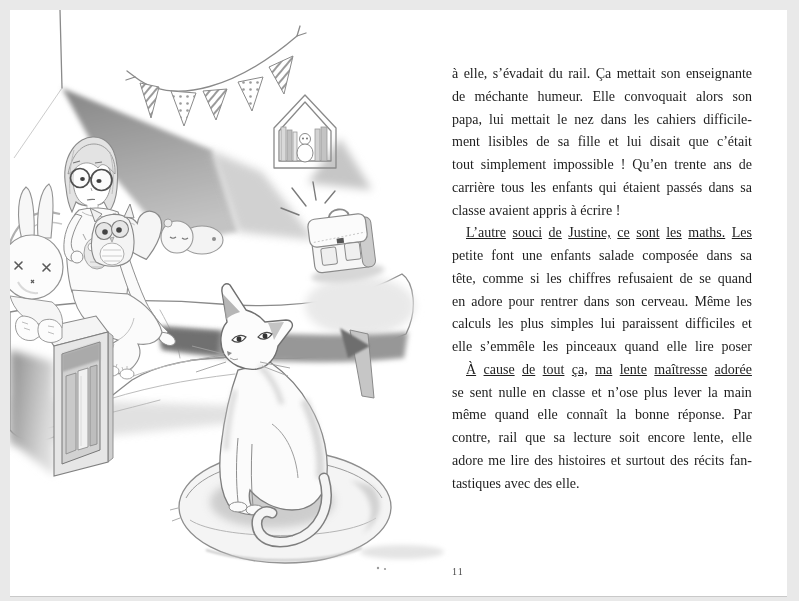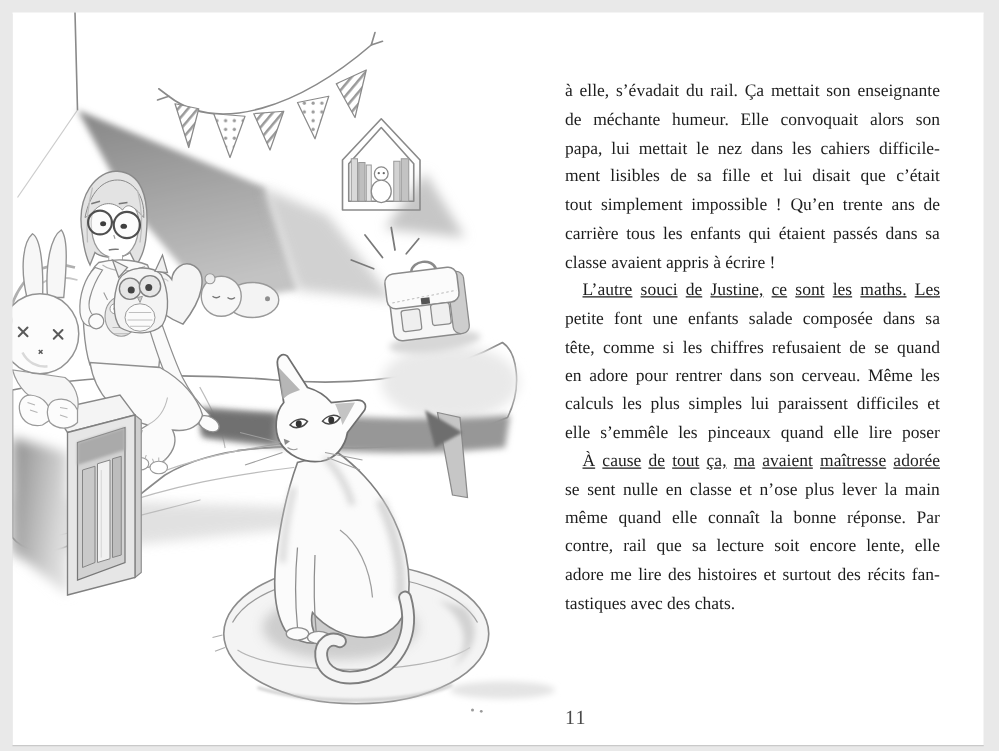--- a/index.html
+++ b/index.html
@@ -10,21 +10,21 @@
          font-family:"Liberation Serif", serif;}
   .page{position:absolute;left:10px;top:10px;width:777px;height:586px;background:var(--page);
         box-shadow:0 1px 0 #c9c9c9;}
   .illus{position:absolute;left:0;top:0;width:445px;height:586px;}
   .text-col{position:absolute;left:442px;top:53px;width:300px;color:var(--ink);
             font-size:14px;line-height:22.75px;}
   .tline{display:flex;justify-content:space-between;align-items:baseline;height:22.75px;white-space:pre;}
   .tline.last{display:block;height:22.75px;overflow:visible;}
   .tline.indent{padding-left:14px;text-decoration:underline;}
   .pageno{position:absolute;left:442px;top:556px;width:300px;
-          font-size:16px;letter-spacing:1px;color:#4a4a4a;}
+          font-size:10px;letter-spacing:1px;color:#4a4a4a;}
   svg .o{fill:none;stroke:var(--sketch);stroke-width:1.3;stroke-linecap:round;stroke-linejoin:round;}
 </style>
 </head>
 <body>
 
 <div class="stage">
   <div class="page">
 
     <svg class="illus" viewBox="0 0 445 586">
       <defs>
@@ -276,23 +276,23 @@
         <div class="tline"><span>ment</span><span>lisibles</span><span>de</span><span>sa</span><span>fille</span><span>et</span><span>lui</span><span>disait</span><span>que</span><span>c’était</span></div>
         <div class="tline"><span>tout</span><span>simplement</span><span>impossible</span><span>!</span><span>Qu’en</span><span>trente</span><span>ans</span><span>de</span></div>
         <div class="tline"><span>carrière</span><span>tous</span><span>les</span><span>enfants</span><span>qui</span><span>étaient</span><span>passés</span><span>dans</span><span>sa</span></div>
         <div class="tline last">classe avaient appris à écrire !</div>
         <div class="tline indent"><span>L’autre</span><span>souci</span><span>de</span><span>Justine,</span><span>ce</span><span>sont</span><span>les</span><span>maths.</span><span>Les</span></div>
         <div class="tline"><span>petite</span><span>font</span><span>une</span><span>enfants</span><span>salade</span><span>composée</span><span>dans</span><span>sa</span></div>
         <div class="tline"><span>tête,</span><span>comme</span><span>si</span><span>les</span><span>chiffres</span><span>refusaient</span><span>de</span><span>se</span><span>quand</span></div>
         <div class="tline"><span>en</span><span>adore</span><span>pour</span><span>rentrer</span><span>dans</span><span>son</span><span>cerveau.</span><span>Même</span><span>les</span></div>
         <div class="tline"><span>calculs</span><span>les</span><span>plus</span><span>simples</span><span>lui</span><span>paraissent</span><span>difficiles</span><span>et</span></div>
         <div class="tline"><span>elle</span><span>s’emmêle</span><span>les</span><span>pinceaux</span><span>quand</span><span>elle</span><span>lire</span><span>poser</span></div>
-        <div class="tline indent"><span>À</span><span>cause</span><span>de</span><span>tout</span><span>ça,</span><span>ma</span><span>avaient</span><span>maîtresse</span><span>adorée</span></div>
+        <div class="tline indent"><span>À</span><span>cause</span><span>de</span><span>tout</span><span>ça,</span><span>ma</span><span>lente</span><span>maîtresse</span><span>adorée</span></div>
         <div class="tline"><span>se</span><span>sent</span><span>nulle</span><span>en</span><span>classe</span><span>et</span><span>n’ose</span><span>plus</span><span>lever</span><span>la</span><span>main</span></div>
         <div class="tline"><span>même</span><span>quand</span><span>elle</span><span>connaît</span><span>la</span><span>bonne</span><span>réponse.</span><span>Par</span></div>
         <div class="tline"><span>contre,</span><span>rail</span><span>que</span><span>sa</span><span>lecture</span><span>soit</span><span>encore</span><span>lente,</span><span>elle</span></div>
         <div class="tline"><span>adore</span><span>me</span><span>lire</span><span>des</span><span>histoires</span><span>et</span><span>surtout</span><span>des</span><span>récits</span><span>fan-</span></div>
-        <div class="tline last">tastiques avec des chats.</div>
+        <div class="tline last">tastiques avec des elle.</div>
       </div>
     <div class="pageno">11</div>
 
   </div>
 </div>
 
 </body></html>

